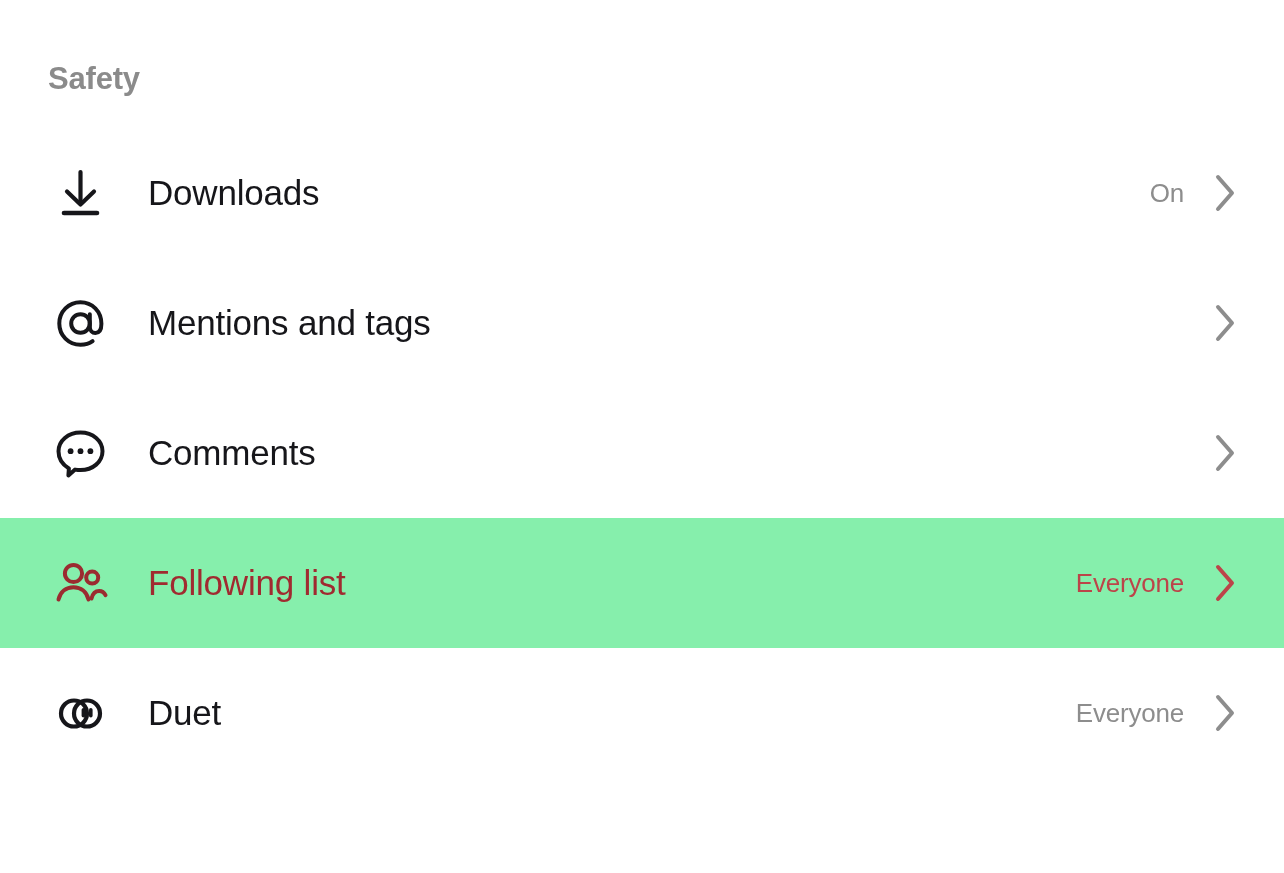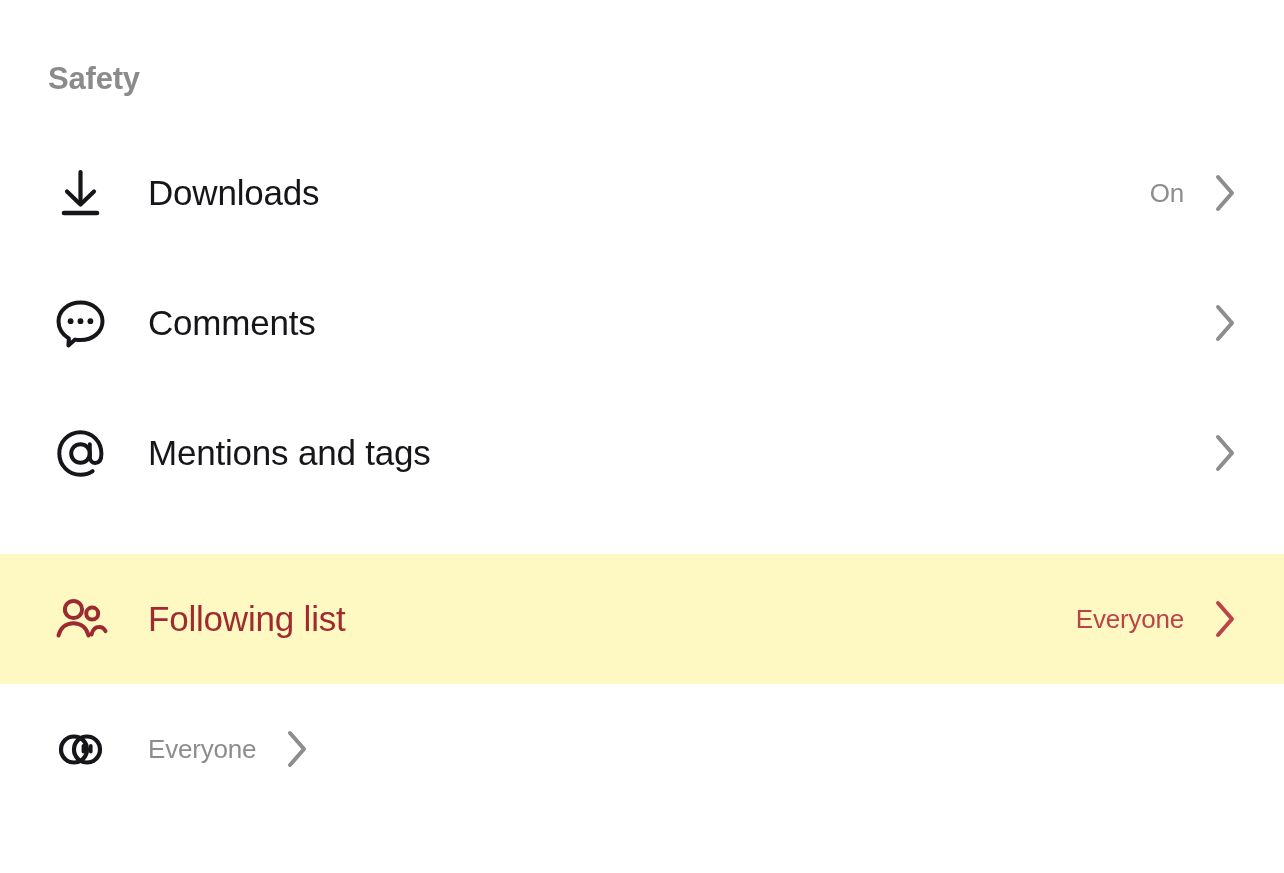--- a/index.html
+++ b/index.html
@@ -47,22 +47,21 @@
     position: relative;
     display: flex;
     align-items: center;
     height: 130px;
     padding: 0 44px 0 4px;
     box-sizing: border-box;
     background: transparent;
   }
 
   .settings-row.highlighted {
-    background: #fef9c3;
-    margin-top: 36px;
+    background: #86efac;
   }
 
   .row-icon {
     flex: 0 0 auto;
     width: 60px;
     margin-left: 48px;
     margin-right: 36px;
     display: flex;
     align-items: center;
     justify-content: flex-start;
@@ -150,51 +149,51 @@
       <span class="row-chevron">
         <svg viewBox="0 0 26 42" fill="none" xmlns="http://www.w3.org/2000/svg">
           <path d="M6 5 L20 21 L6 37" stroke="currentColor" stroke-width="4" stroke-linecap="round" stroke-linejoin="round"></path>
         </svg>
       </span>
     </div>
 
     <div class="settings-row">
       <span class="row-icon">
         <svg viewBox="0 0 57 57" fill="none" xmlns="http://www.w3.org/2000/svg">
+          <circle cx="28.5" cy="28.5" r="9.3" stroke="currentColor" stroke-width="4"></circle>
+          <path d="M37.8 19.2 V31.8 C37.8 35.9 40.3 38 43.4 38 C46.8 38 49.4 35.3 49.4 28.8 C49.4 16.3 40.3 7.2 28.4 7.2 C16.6 7.2 7.3 16.5 7.3 28.5 C7.3 40.5 16.6 49.8 28.5 49.8 C33.2 49.8 37.4 48.5 40.6 46.1" stroke="currentColor" stroke-width="4" stroke-linecap="round" stroke-linejoin="round"></path>
+        </svg>
+      </span>
+      <span class="row-label">Mentions and tags</span>
+
+      <span class="row-chevron">
+        <svg viewBox="0 0 26 42" fill="none" xmlns="http://www.w3.org/2000/svg">
+          <path d="M6 5 L20 21 L6 37" stroke="currentColor" stroke-width="4" stroke-linecap="round" stroke-linejoin="round"></path>
+        </svg>
+      </span>
+    </div>
+
+    <div class="settings-row">
+      <span class="row-icon">
+        <svg viewBox="0 0 57 57" fill="none" xmlns="http://www.w3.org/2000/svg">
           <path d="M28.5 7.5 C40.9 7.5 50.5 15.8 50.5 26.3 C50.5 36.8 40.9 45.1 28.5 45.1 C26.6 45.1 24.8 44.9 23.1 44.6 L16.4 50.5 L16.9 43.4 C10.7 39.8 6.5 33.6 6.5 26.3 C6.5 15.8 16.1 7.5 28.5 7.5 Z" stroke="currentColor" stroke-width="4" stroke-linejoin="round"></path>
           <circle cx="18.6" cy="26.2" r="2.9" fill="currentColor"></circle>
           <circle cx="28.5" cy="26.2" r="2.9" fill="currentColor"></circle>
           <circle cx="38.4" cy="26.2" r="2.9" fill="currentColor"></circle>
         </svg>
       </span>
       <span class="row-label">Comments</span>
 
       <span class="row-chevron">
         <svg viewBox="0 0 26 42" fill="none" xmlns="http://www.w3.org/2000/svg">
           <path d="M6 5 L20 21 L6 37" stroke="currentColor" stroke-width="4" stroke-linecap="round" stroke-linejoin="round"></path>
         </svg>
       </span>
     </div>
 
-    <div class="settings-row">
-      <span class="row-icon">
-        <svg viewBox="0 0 57 57" fill="none" xmlns="http://www.w3.org/2000/svg">
-          <circle cx="28.5" cy="28.5" r="9.3" stroke="currentColor" stroke-width="4"></circle>
-          <path d="M37.8 19.2 V31.8 C37.8 35.9 40.3 38 43.4 38 C46.8 38 49.4 35.3 49.4 28.8 C49.4 16.3 40.3 7.2 28.4 7.2 C16.6 7.2 7.3 16.5 7.3 28.5 C7.3 40.5 16.6 49.8 28.5 49.8 C33.2 49.8 37.4 48.5 40.6 46.1" stroke="currentColor" stroke-width="4" stroke-linecap="round" stroke-linejoin="round"></path>
-        </svg>
-      </span>
-      <span class="row-label">Mentions and tags</span>
-
-      <span class="row-chevron">
-        <svg viewBox="0 0 26 42" fill="none" xmlns="http://www.w3.org/2000/svg">
-          <path d="M6 5 L20 21 L6 37" stroke="currentColor" stroke-width="4" stroke-linecap="round" stroke-linejoin="round"></path>
-        </svg>
-      </span>
-    </div>
-
     <div class="settings-row highlighted">
       <span class="row-icon">
         <svg viewBox="0 0 57 57" fill="none" xmlns="http://www.w3.org/2000/svg">
           <circle cx="21.5" cy="18.5" r="8.6" stroke="currentColor" stroke-width="4"></circle>
           <circle cx="40.2" cy="22.6" r="6.0" stroke="currentColor" stroke-width="4"></circle>
           <path d="M6.5 44.5 C8.5 36.5 14.3 32.3 21.5 32.3 C28.7 32.3 34.5 36.5 36.5 44.5" stroke="currentColor" stroke-width="4" stroke-linecap="round"></path>
           <path d="M39.5 43.5 C40.6 38.9 43.3 36.0 47.2 36.0 C50.0 36.0 52.2 37.6 53.5 40.2" stroke="currentColor" stroke-width="4" stroke-linecap="round"></path>
         </svg>
       </span>
       <span class="row-label">Following list</span>
@@ -208,20 +207,21 @@
 
     <div class="settings-row">
       <span class="row-icon">
         <svg viewBox="0 0 57 57" fill="none" xmlns="http://www.w3.org/2000/svg">
           <circle cx="22.0" cy="28.5" r="13.0" stroke="currentColor" stroke-width="4.2"></circle>
           <circle cx="35.0" cy="28.5" r="13.0" stroke="currentColor" stroke-width="4.2"></circle>
           <rect x="29.6" y="23.0" width="3.6" height="9.6" rx="1.8" fill="currentColor"></rect>
           <rect x="37.0" y="23.0" width="3.6" height="9.6" rx="1.8" fill="currentColor"></rect>
         </svg>
       </span>
+      <span class="row-label">Duet</span>
       <span class="row-value">Everyone</span>
       <span class="row-chevron">
         <svg viewBox="0 0 26 42" fill="none" xmlns="http://www.w3.org/2000/svg">
           <path d="M6 5 L20 21 L6 37" stroke="currentColor" stroke-width="4" stroke-linecap="round" stroke-linejoin="round"></path>
         </svg>
       </span>
     </div>
 
   </div>
 </div>

